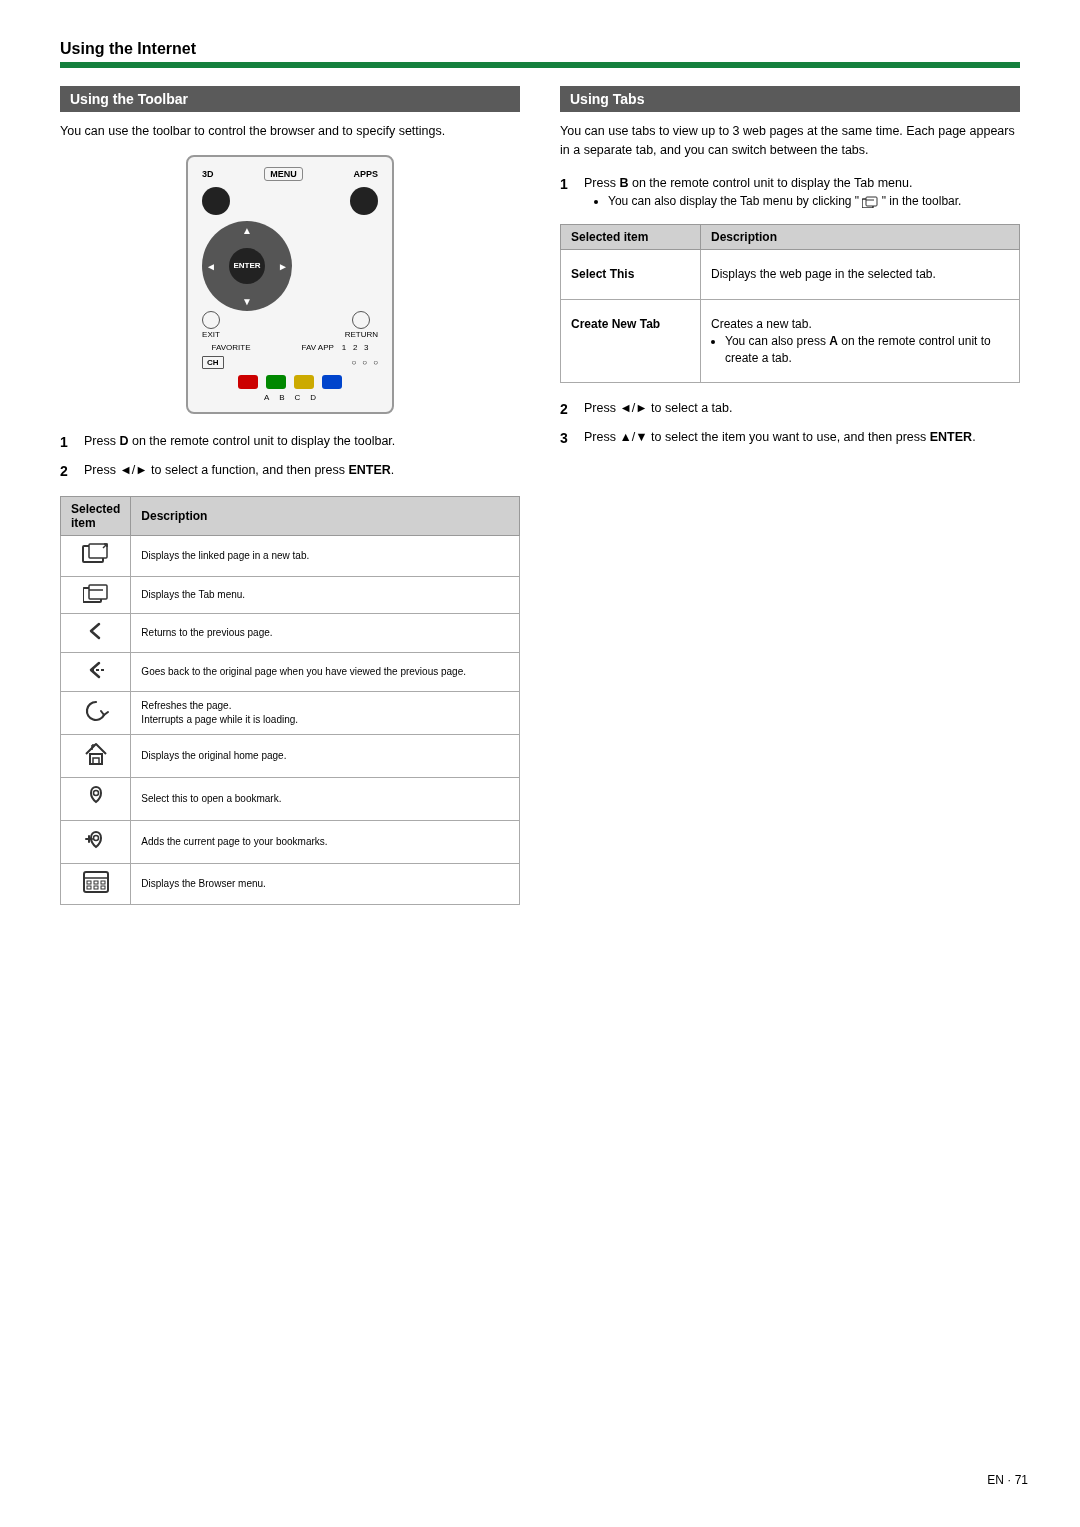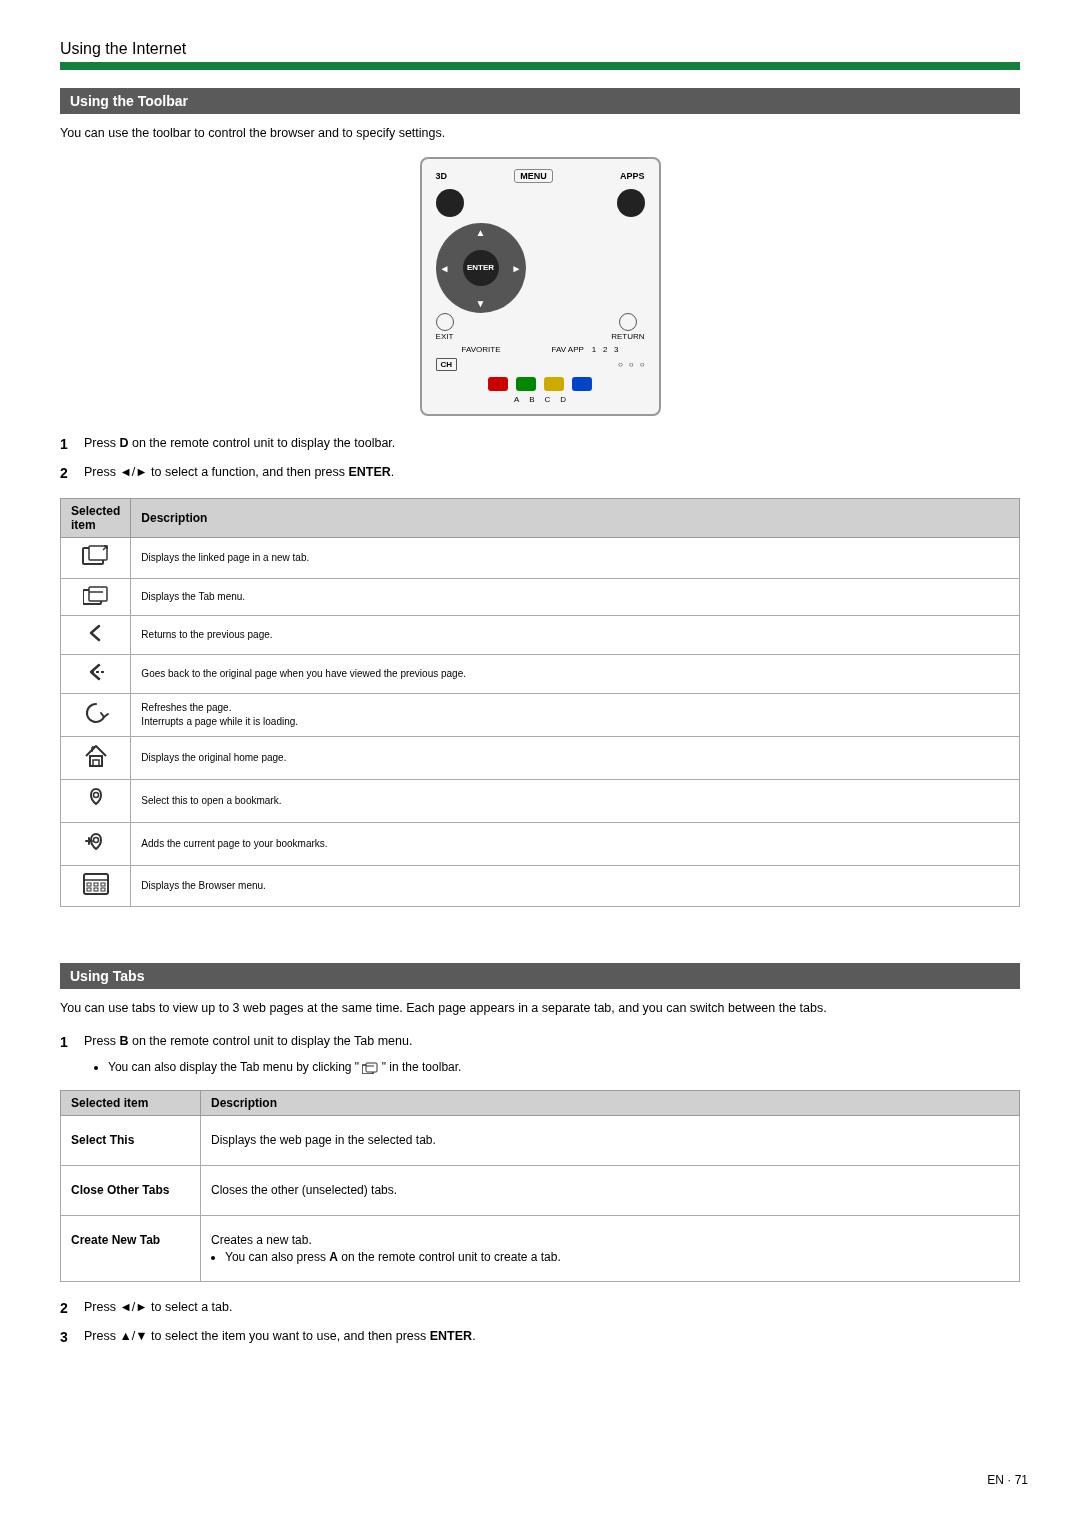--- a/index.html
+++ b/index.html
@@ -8,30 +8,29 @@
       font-size: 13px;
       background: #fff;
       color: #000;
       width: 1080px;
       min-height: 1527px;
       padding: 40px 60px;
     }
 
     .page-title {
       font-size: 16px;
-      font-weight: normal;
-      border-bottom: 8px solid #15803d;
+      font-weight: bold;
+      border-bottom: 6px solid #15803d;
       padding-bottom: 4px;
       margin-bottom: 18px;
     }
 
     .two-col {
       display: flex;
       gap: 40px;
-      flex-direction: column;
     }
 
     .left-col {
       flex: 1;
     }
 
     .right-col {
       flex: 1;
     }
 
@@ -54,21 +53,21 @@
     .remote-container {
       display: flex;
       justify-content: center;
       margin-bottom: 18px;
     }
 
     .remote {
       border: 2px solid #999;
       border-radius: 8px;
       padding: 10px 14px;
-      width: 241px;
+      width: 208px;
       background: #f5f5f5;
       position: relative;
     }
 
     .remote-top-row {
       display: flex;
       justify-content: space-between;
       align-items: center;
       margin-bottom: 6px;
       font-size: 9px;
@@ -231,21 +230,21 @@
       min-width: 18px;
       margin-right: 6px;
     }
 
     .step-content {
       font-size: 12.5px;
       line-height: 1.5;
     }
 
     .step-sub {
-      margin-top: 8px;
+      margin-top: 0;
       margin-left: 10px;
     }
 
     .step-sub li {
       list-style: disc;
       margin-left: 14px;
       font-size: 12px;
       line-height: 1.5;
     }
 
@@ -538,24 +537,20 @@
           <th>Selected item</th>
           <th>Description</th>
         </tr>
       </thead>
       <tbody>
         <tr>
           <td>Select This</td>
           <td>Displays the web page in the selected tab.</td>
         </tr>
         <tr>
-          <td>Close Other Tabs</td>
-          <td>Closes the other (unselected) tabs.</td>
-        </tr>
-        <tr>
           <td>Create New Tab</td>
           <td>
             Creates a new tab.
             <ul>
               <li>You can also press <strong>A</strong> on the remote control unit to create a tab.</li>
             </ul>
           </td>
         </tr>
       </tbody>
     </table>

